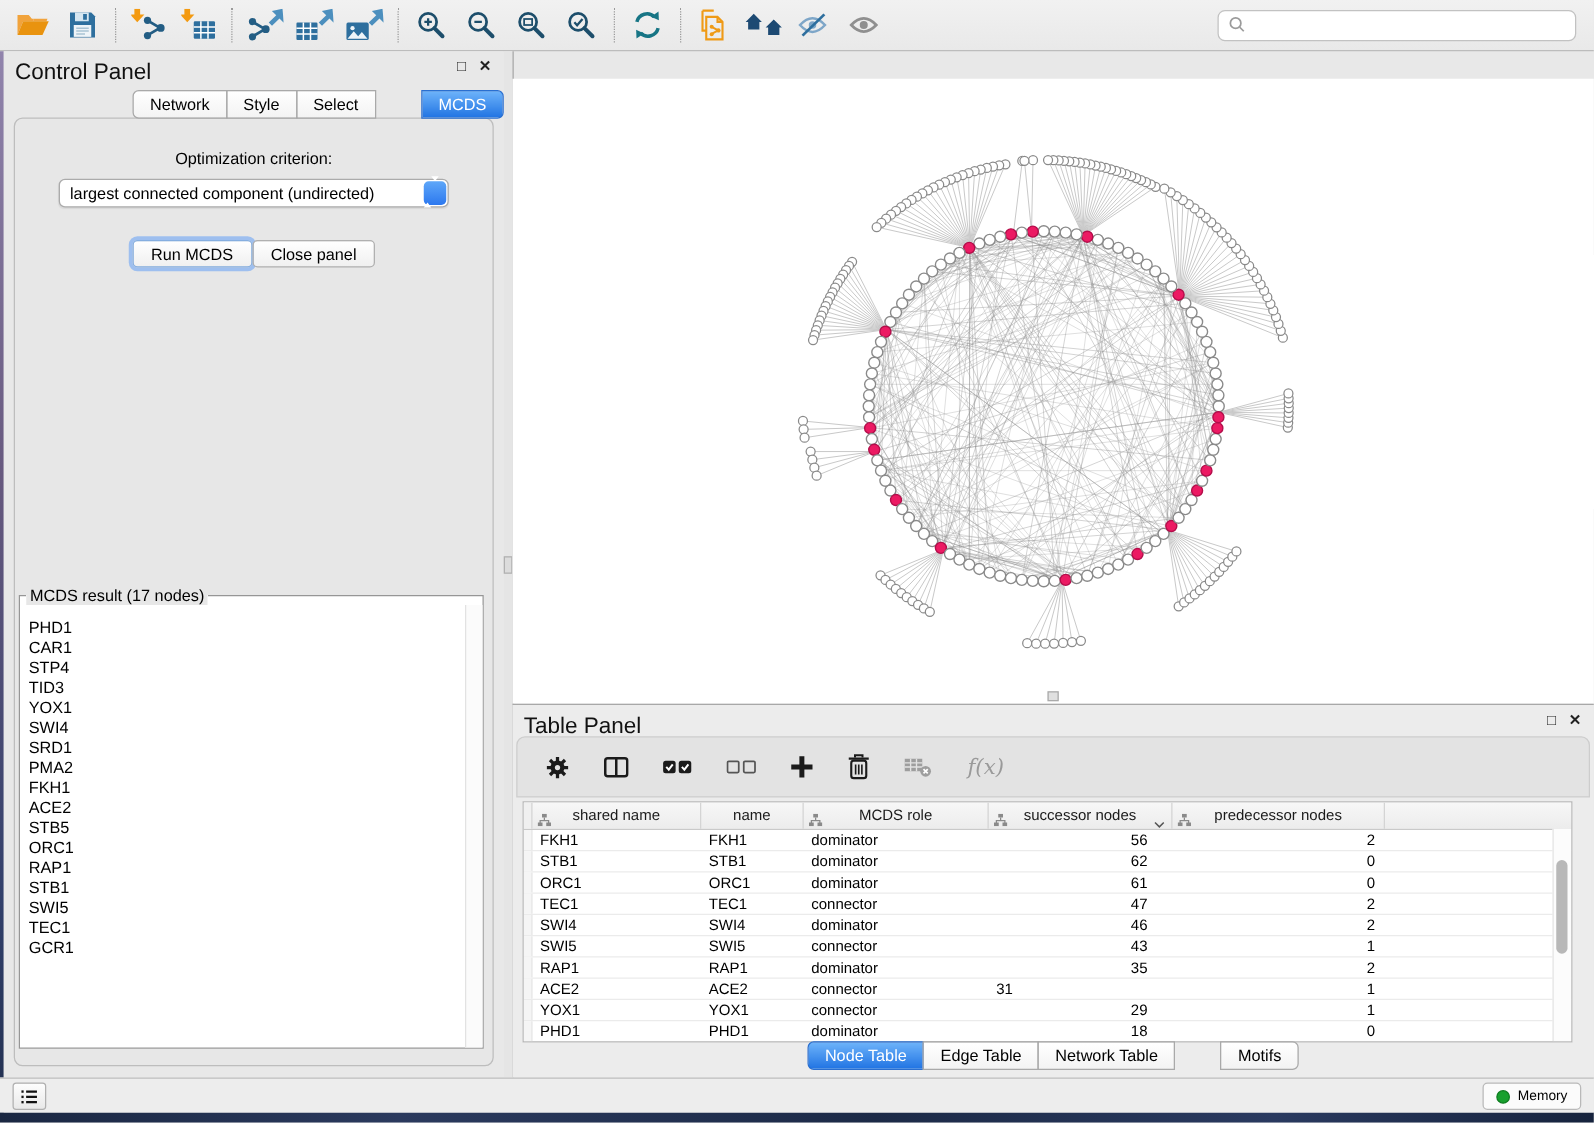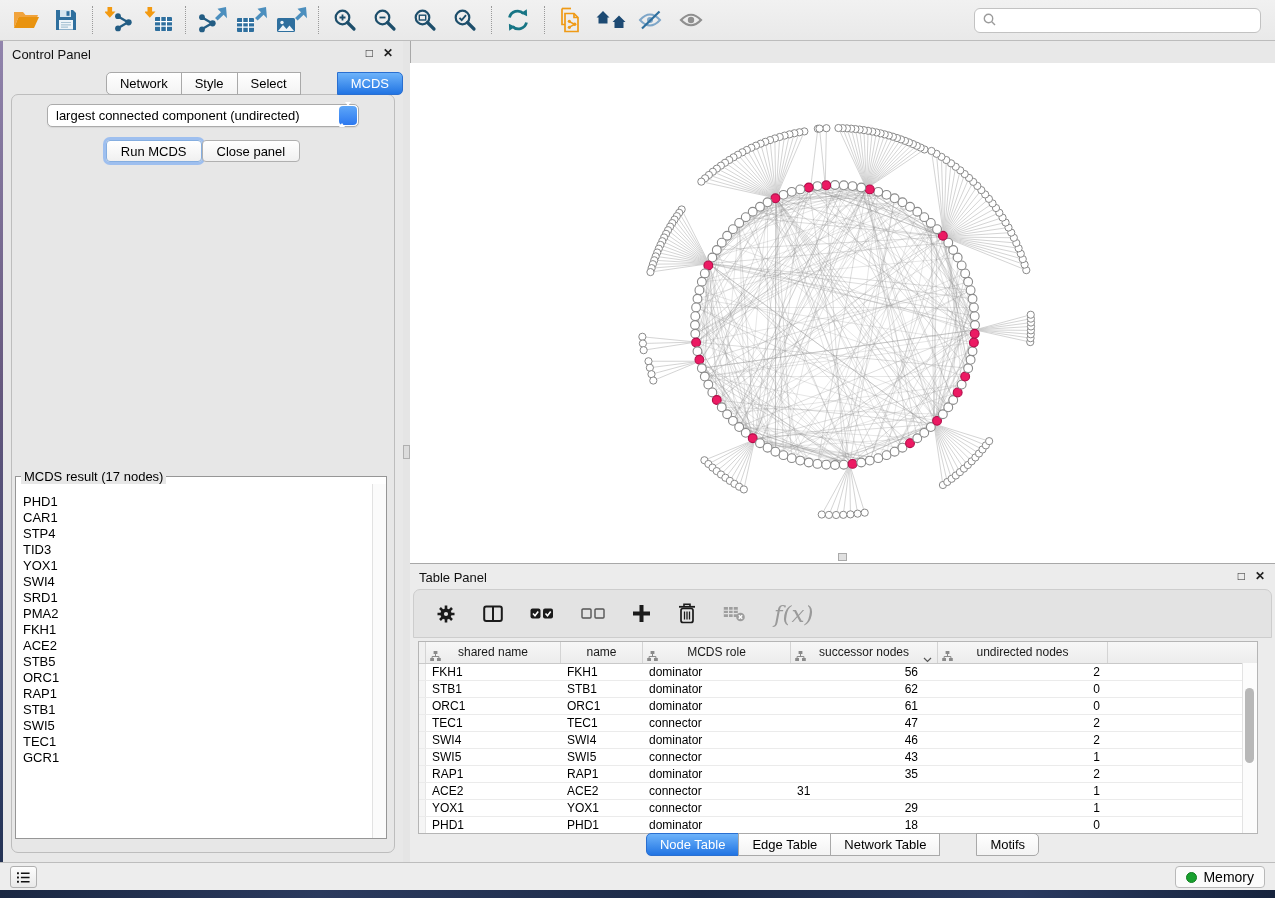--- a/index.html
+++ b/index.html
@@ -20,42 +20,42 @@
 
   
   .left-strip{position:absolute;left:0;top:41px;width:3px;height:849px;
     background:linear-gradient(180deg,#9184ac,#67597f 40%,#32406b 80%,#223050);}
   .bottom-strip{position:absolute;left:0;top:890px;width:1275px;height:8px;
     background:linear-gradient(90deg,#1a2742,#2b3a5e 25%,#1c2a47 55%,#2a3a60 80%,#16233d);}
 
   
   .cpanel{position:absolute;left:3px;top:41px;width:400px;height:821px;background:#e8e8e8;}
   .panel-head{position:relative;height:26px;}
-  .panel-title{position:absolute;left:9px;top:6px;font-size:13px;color:#111;}
+  .panel-title{position:absolute;left:9px;top:6px;font-size:18px;color:#111;}
   .panel-btns{position:absolute;right:10px;top:5px;display:flex;gap:10px;}
   .pbtn{font-size:12px;color:#222;line-height:14px;background:none;border:none;padding:0;font-weight:bold;}
   .cp-tabs{position:absolute;left:0;top:31px;width:100%;display:flex;justify-content:flex-end;z-index:2;}
   .seg{font:13px "Liberation Sans",sans-serif;padding:3px 13px;background:linear-gradient(#ffffff,#f3f3f3);
     border:1px solid #a9a9a9;margin-left:-1px;color:#000;}
   .seg:first-child{border-radius:5px 0 0 5px;margin-left:0;}
   .seg:last-child{border-radius:0 5px 5px 0;margin-left:36px;}
   .seg.active{background:linear-gradient(#6db3fa,#2174e3);border-color:#2a6fd0;color:#fff;}
   .cp-body{position:absolute;left:8px;right:8px;top:53px;bottom:9px;background:#e7e7e7;
     border:1px solid #bdbdbd;border-radius:7px;}
   .opt-label{text-align:center;margin-top:24px;font-size:13px;color:#000;}
   .select-row{margin:9px auto 0;width:312px;height:23px;background:#fff;border:1px solid #ababab;
     border-radius:5px;display:flex;align-items:center;box-sizing:border-box;box-shadow:0 1px 1px rgba(0,0,0,.07);}
   .select-row .val{flex:1;padding-left:8px;font-size:13px;white-space:nowrap;}
   .stepper{width:18px;height:19px;margin-right:1px;border-radius:4px;
     background:linear-gradient(#5ea7f9,#2c78ef);}
   .stepper .up{width:0;height:0;border-left:3.5px solid transparent;border-right:3.5px solid transparent;
     border-bottom:4.5px solid #fff;margin:3px auto 1px;}
   .stepper .dn{width:0;height:0;border-left:3.5px solid transparent;border-right:3.5px solid transparent;
     border-top:4.5px solid #fff;margin:2px auto 0;}
-  .btn-row{margin-top:13px;display:flex;justify-content:center;gap:0;}
+  .btn-row{margin-top:26px;display:flex;justify-content:center;gap:0;}
   .mbtn{font:13px "Liberation Sans",sans-serif;height:22px;padding:0 14px;border:1px solid #b0b0b0;
     border-radius:4px;background:linear-gradient(#ffffff,#f0f0f0);color:#000;}
   .mbtn.focusring{box-shadow:0 0 0 3px rgba(110,165,245,.6);border-color:#85aee0;}
   fieldset.mcds{position:absolute;left:3px;top:374px;width:372px;height:370px;box-sizing:border-box;
     border:1px solid #969696;background:#fff;margin:0;padding:0;}
   fieldset.mcds legend{font-size:13px;color:#000;margin-left:5px;padding:0 3px;background:#e7e7e7;}
   .mcds-list{position:absolute;left:0;right:14px;top:2px;bottom:0;padding:8px 0 0 7px;
     overflow:hidden;font-size:13px;line-height:16px;color:#000;}
   .mcds-track{position:absolute;top:0;right:0;bottom:0;width:13px;background:#fbfbfb;border-left:1px solid #e2e2e2;}
 
@@ -76,21 +76,21 @@
   .hsplit-handle{position:absolute;left:428px;bottom:2px;width:9px;height:8px;background:#e0e0e0;
     border:1px solid #aaa;box-sizing:border-box;}
 
   
   .tpanel{position:absolute;left:410px;top:563px;width:865px;height:299px;background:#ececec;
     border-top:1px solid #a8a8a8;box-sizing:border-box;}
   .tp-toolbar{position:absolute;left:3px;right:3px;top:25px;height:49px;background:#e3e3e3;
     border:1px solid #cdcdcd;border-radius:7px 7px 0 0;display:flex;align-items:center;
     padding-left:22px;gap:27px;box-sizing:border-box;}
   .tb2{border:none;background:transparent;padding:0;display:flex;align-items:center;}
-  .fx{font-family:"DejaVu Serif",serif;font-style:italic;font-size:23px;color:#9a9a9a;}
+  .fx{font-family:"DejaVu Serif",serif;font-style:italic;font-size:17px;color:#9a9a9a;}
   .tbl{position:absolute;left:8px;top:77px;width:840px;height:193px;background:#fff;
     border:1px solid #b5b5b5;box-sizing:border-box;overflow:hidden;}
   .tbl-head{height:21px;display:flex;background:linear-gradient(#f7f7f7,#ececec);
     border-bottom:1px solid #c9c9c9;}
   .th{position:relative;box-sizing:border-box;border-right:1px solid #d4d4d4;font-size:12px;
     line-height:20px;text-align:center;color:#1a1a1a;white-space:nowrap;}
   .gutter{width:7px;flex:none;background:#f0f0f0;border-right:1px solid #d4d4d4;box-sizing:border-box;}
   .oi{position:absolute;left:4px;top:5px;}
   .chev{position:absolute;right:5px;top:7px;}
   .tr{display:flex;height:16px;line-height:16px;border-bottom:1px solid #ebebeb;}
@@ -100,21 +100,21 @@
     border-left:1px solid #e3e3e3;}
   .tbl-thumb{position:absolute;top:25px;left:2px;width:9px;height:75px;background:#b8b8b8;border-radius:5px;}
   .tp-tabs{position:absolute;bottom:6px;left:0;right:0;display:flex;justify-content:center;}
 
   
   .statusbar{position:absolute;left:0;top:862px;width:1275px;height:28px;background:#ededed;
     border-top:1px solid #bdbdbd;box-sizing:border-box;}
   .sb-list{position:absolute;left:10px;top:3px;width:27px;height:22px;border:1px solid #b0b0b0;
     border-radius:3px;background:linear-gradient(#fdfdfd,#e9e9e9);display:flex;align-items:center;justify-content:center;}
   .sb-mem{position:absolute;right:10px;top:3px;height:22px;padding:0 10px;border:1px solid #b9b9b9;
-    border-radius:4px;background:#fbfbfb;display:flex;align-items:center;gap:6px;font-size:14px;color:#000;}
+    border-radius:4px;background:#fbfbfb;display:flex;align-items:center;gap:6px;font-size:11px;color:#000;}
   .memdot{width:11px;height:11px;border-radius:50%;background:#18a02e;border:1px solid #0f7d20;box-sizing:border-box;}
 </style>
 </head>
 <body>
 
 <div class="app">
 
   <div class="toolbar">
     <button class="tb">
       <svg width="27" height="22" viewBox="0 0 27 22">
@@ -280,20 +280,21 @@
         <button class="pbtn">✕</button>
       </span>
     </div>
     <div class="cp-tabs" id="cp-tabs">
         <button class="seg">Network</button>
         <button class="seg">Style</button>
         <button class="seg">Select</button>
         <button class="seg active">MCDS</button>
       </div>
     <div class="cp-body">
+      <div class="opt-label">Optimization criterion:</div>
       <div class="select-row">
         <span class="val">largest connected component (undirected)</span>
         <span class="stepper"><span class="up"></span><span class="dn"></span></span>
       </div>
       <div class="btn-row">
         <button class="mbtn focusring">Run MCDS</button>
         <button class="mbtn">Close panel</button>
       </div>
       <fieldset class="mcds">
         <legend>MCDS result (17 nodes)</legend>
@@ -1101,21 +1102,21 @@
                 <rect x="0.2" y="7" width="3.8" height="3" fill="#8a8a8a"></rect>
                 <rect x="7" y="7" width="3.8" height="3" fill="#8a8a8a"></rect>
               </svg></span><span>successor nodes</span><span class="chev"><svg width="9" height="6" viewBox="0 0 9 6">
                 <path d="M1 1l3.5 3.5L8 1" fill="none" stroke="#555" stroke-width="1.2"></path>
               </svg></span></div>
           <div class="th" style="width: 170px;"><span class="oi"><svg width="11" height="10" viewBox="0 0 11 10">
                 <path d="M5.5 3v2.5M2.1 8V5.5h6.8V8" fill="none" stroke="#8a8a8a"></path>
                 <rect x="3.6" y="0" width="3.8" height="3" fill="#8a8a8a"></rect>
                 <rect x="0.2" y="7" width="3.8" height="3" fill="#8a8a8a"></rect>
                 <rect x="7" y="7" width="3.8" height="3" fill="#8a8a8a"></rect>
-              </svg></span><span>undirected nodes</span></div>
+              </svg></span><span>predecessor nodes</span></div>
         </div>
       <div id="tbl-body">
           <div class="tr">
             <div class="td gutter"></div>
             <div class="td" style="width: 135px; text-align: left;">FKH1</div>
             <div class="td" style="width: 82px; text-align: left;">FKH1</div>
             <div class="td" style="width: 148px; text-align: left;">dominator</div>
             <div class="td" style="width: 147px; text-align: right; padding-right: 20px;">56</div>
             <div class="td" style="width: 170px; text-align: right; padding-right: 8px;">2</div>
           </div>

